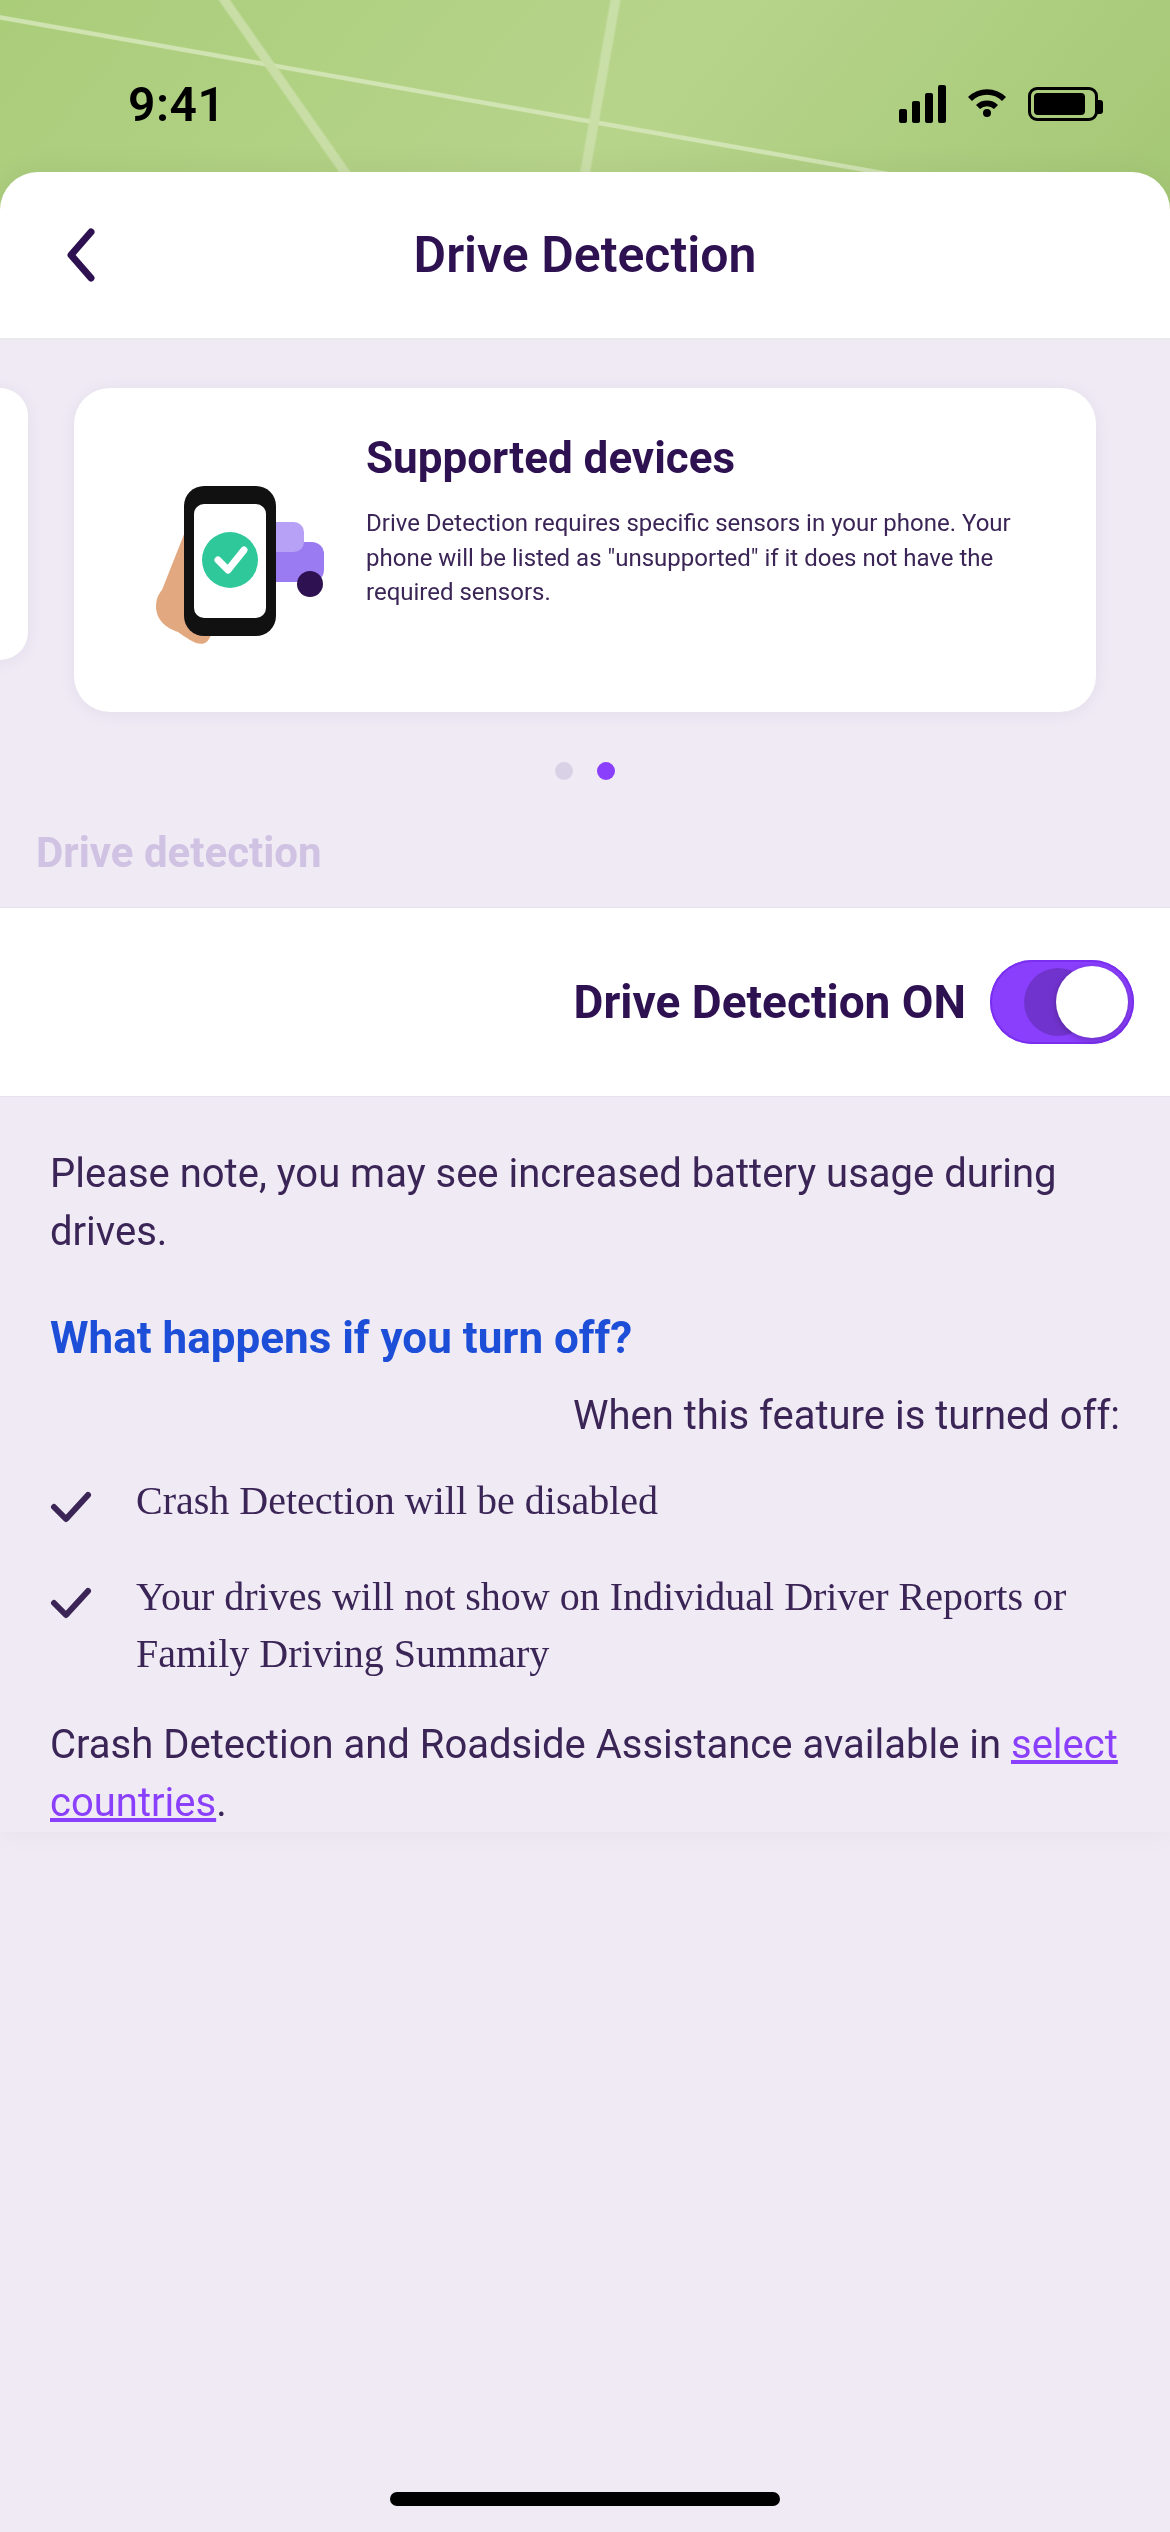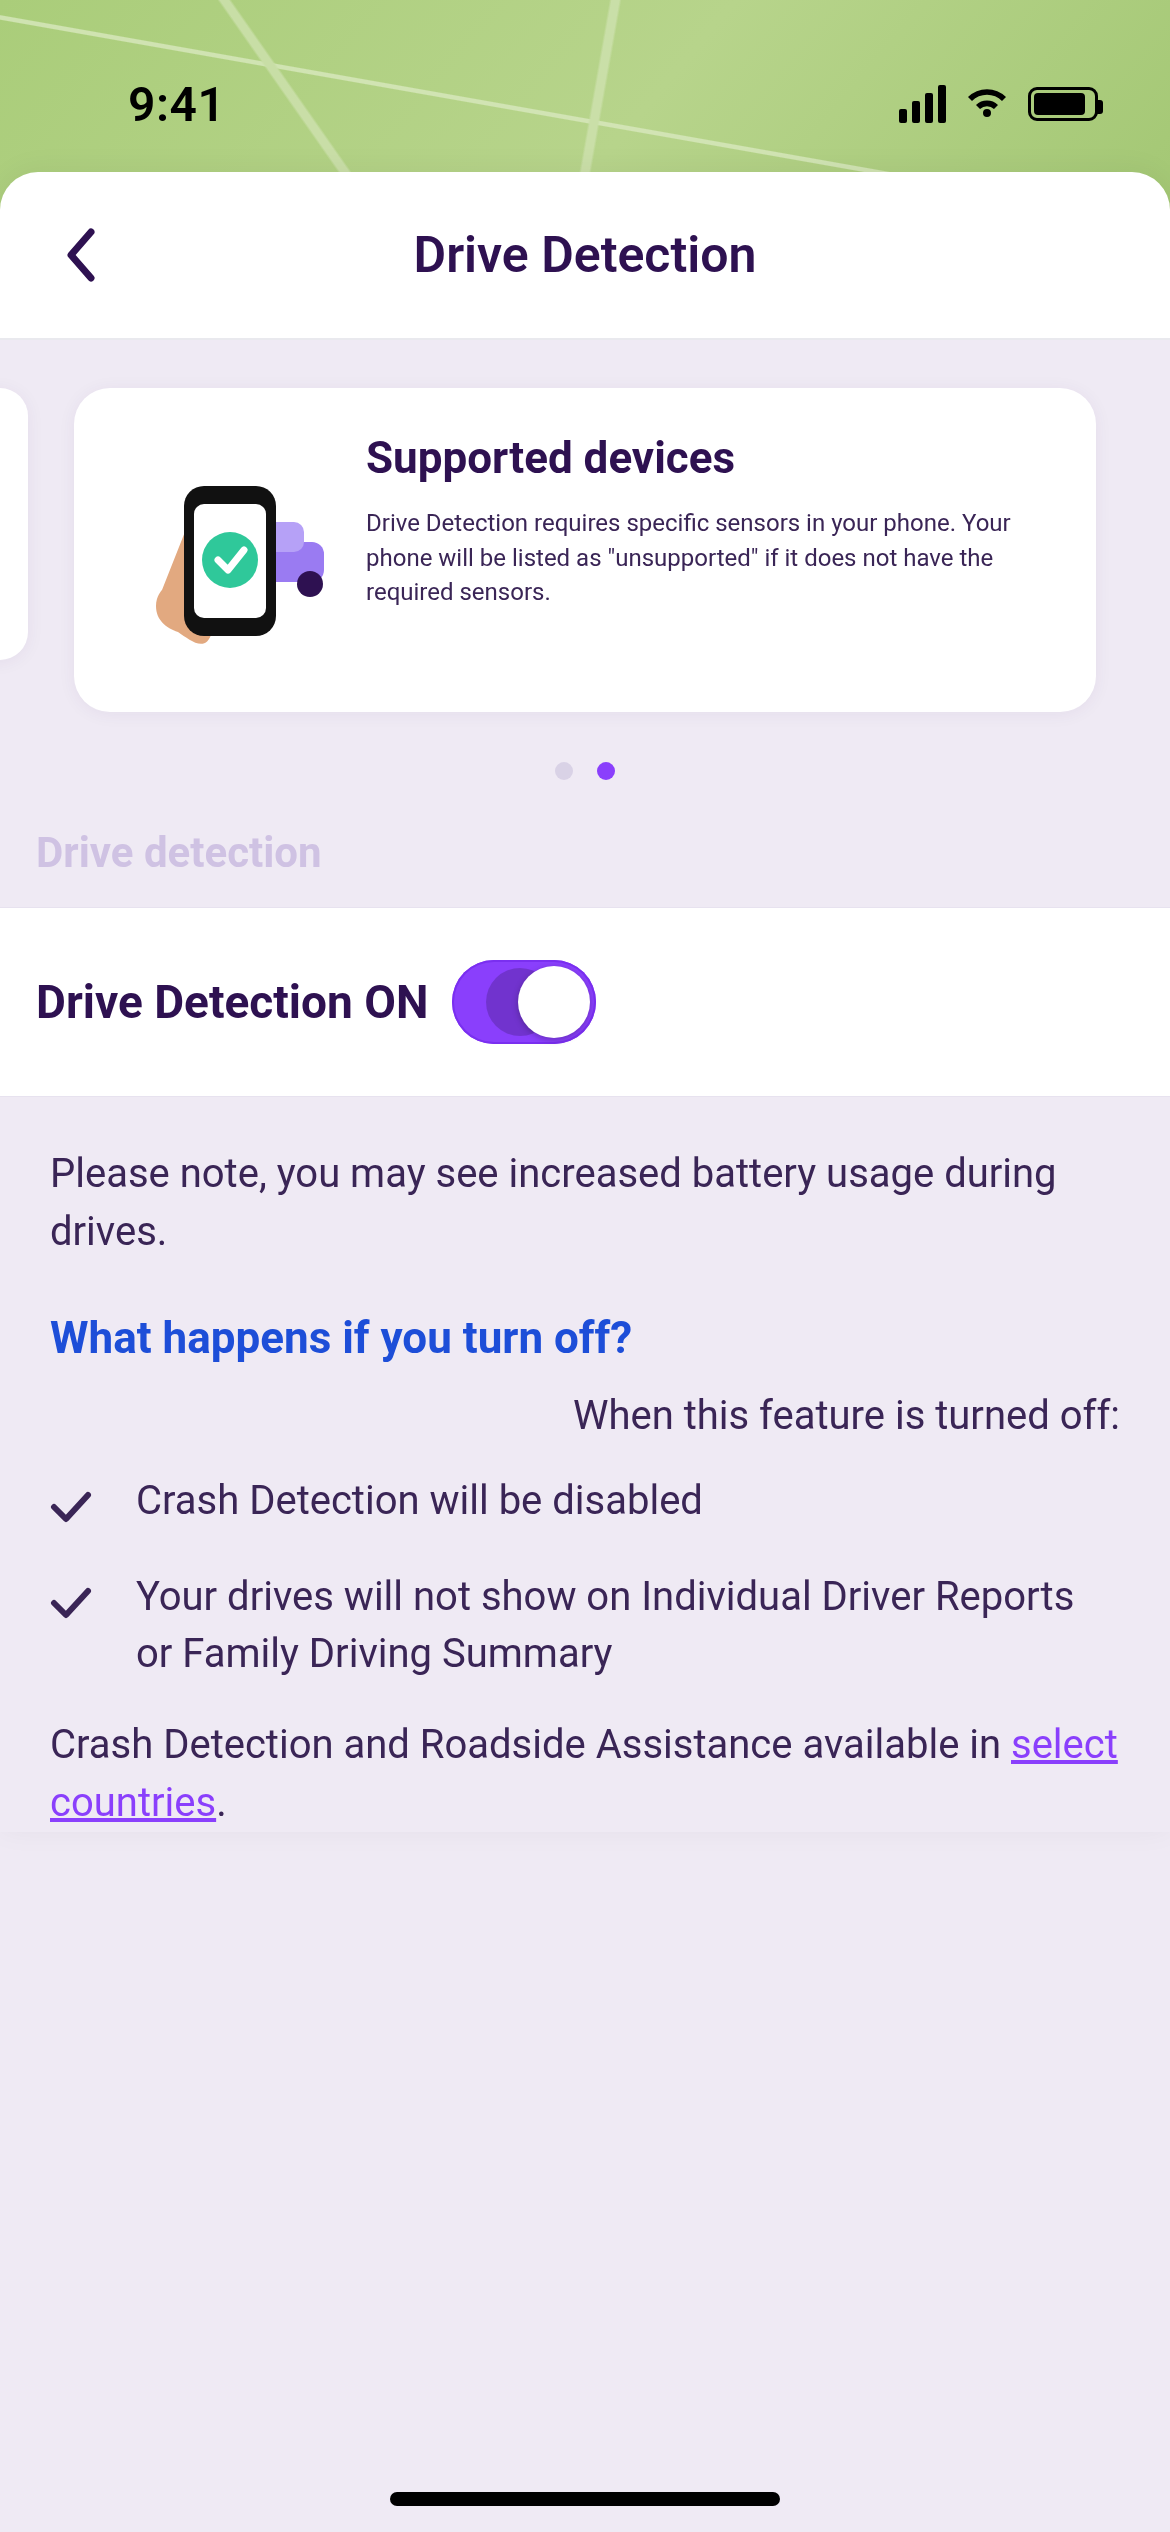--- a/index.html
+++ b/index.html
@@ -83,42 +83,42 @@
   }
 
   .dots { display:flex; justify-content:center; gap:24px; margin:30px 0 48px; }
   .dot { width:18px; height:18px; border-radius:50%; background:#d9d2e6; }
   .dot.active { background:#8a3ffc; }
 
   .section-label { font-size:42px; font-weight:700; color:#cfc2e3; padding:0 36px 30px; }
 
   .toggle-row {
     background:#fff; padding:52px 36px;
-    display:flex; align-items:center; justify-content:flex-start; gap:24px;
+    display:flex; align-items:center; justify-content:flex-end; gap:24px;
     border-top:1px solid #e7e2ef; border-bottom:1px solid #e7e2ef;
   }
   .toggle-label { font-size:46px; font-weight:700; color:#2e1151; }
   .switch {
     width:144px; height:84px; border-radius:50px; background:#8a3ffc; position:relative;
     box-shadow: inset 0 0 0 2px #7a2ff0; border:none; cursor:pointer;
   }
   .switch .knob{
     position:absolute; right:6px; top:6px; width:72px; height:72px; border-radius:50%; background:#fff;
     box-shadow: 0 2px 6px rgba(0,0,0,.25);
   }
   .switch .shadow{
     position:absolute; right:42px; top:8px; width:68px; height:68px; border-radius:50%;
     background:rgba(0,0,0,.18);
   }
 
   .body-copy { padding:48px 50px 0; color:#3a2556; font-size:40px; line-height:1.45; }
   .body-copy p { margin-bottom:46px; }
   .body-copy h3 { font-size:44px; font-weight:700; color:#1d4ed8; margin-bottom:16px; }
   .body-copy .sub { margin-bottom:28px;text-align:right; }
-  .bullets { list-style:none; margin:0 0 34px; }
+  .bullets { list-style:none; margin:0 0 34px;font-family:Liberation Serif, serif; }
   .bullets li { display:flex; gap:34px; align-items:flex-start; margin-bottom:28px; }
   .bullets .chk { flex:0 0 52px; padding-top:10px; }
   .bullets .txt { flex:1; color:#3a2556; line-height:1.42; }
   .link { color:#8a3ffc; }
 
   .home-indicator {
     position:absolute; left:50%; transform:translateX(-50%);
     bottom:26px; width:390px; height:14px; border-radius:10px; background:#000;
   }
 </style>

